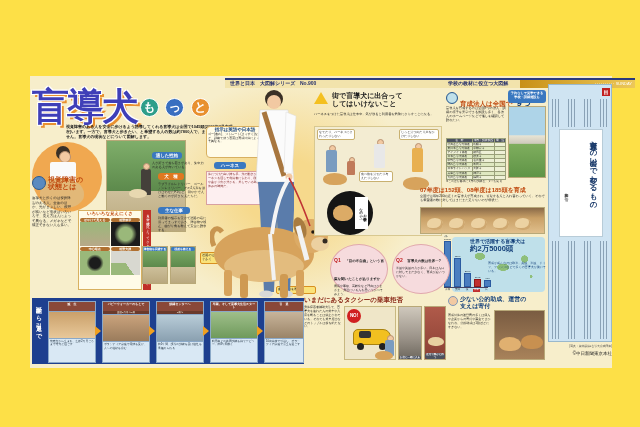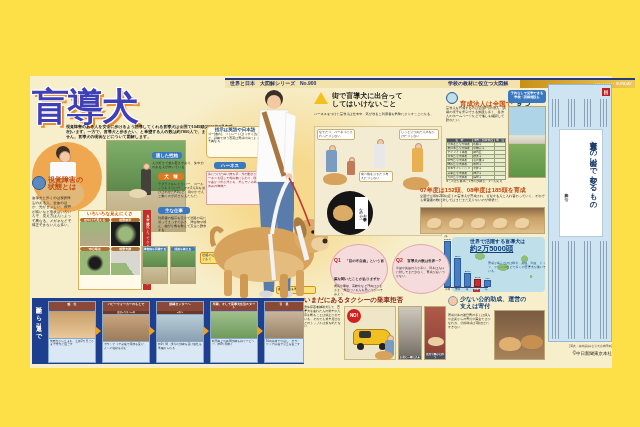--- a/index.html
+++ b/index.html
@@ -76,20 +76,25 @@
   <div class="ab glow"></div>
 
   <div class="ab hbar"></div>
   <div class="ab hseries" style="left:230px;top:80px;">世界と日本　大図解シリーズ</div>
   <div class="ab hseries" style="left:300px;top:80px;">No.900</div>
   <div class="ab hseries" style="left:448px;top:80px;">学校の教材に役立つ大図解</div>
   <div class="ab hgold">･･････････ SUNDAY</div>
 
   <div class="ab" style="left:32px;top:82px;width:320px;height:50px;display:flex;align-items:center;">
     <span class="t-main">盲導犬</span>
+    <span style="margin:0 2px;">
+      <span class="motto" style="background:#2e9e8a;">も</span>
+      <span class="motto" style="background:#3a6fc0;">っ</span>
+      <span class="motto" style="background:#e8902f;">と</span>
+    </span>
   </div>
 
   <div class="ab t4" style="left:66px;top:124px;width:168px;height:28px;font-weight:bold;">視覚障害のある人を安全に歩けるよう誘導してくれる盲導犬は全国で1045頭(2009年3月末現在)います。一方で、盲導犬と歩きたい、と希望する人の数は約7800人で、まだまだ足りません。盲導犬の現状などについて図解します。</div>
 
   <div class="ab" style="left:32px;top:132px;width:72px;height:96px;">
     <div class="ab" style="left:0;top:10px;width:70px;height:70px;border-radius:50%;background:#f0a850;"></div>
     <div class="fighead" style="left:24px;top:14px;width:14px;height:14px;background:#3a3026;border:none;"></div>
     <div class="fighead" style="left:27px;top:19px;width:10px;height:10px;"></div>
     <div class="figbody" style="left:18px;top:30px;width:26px;height:30px;background:#fafafa;"></div>
     <div class="dogblob" style="left:8px;top:46px;width:44px;height:30px;background:#e2b878;"></div>
@@ -286,21 +291,21 @@
     <div class="pupblob" style="left:6px;"></div>
       <div class="pupblob" style="left:28px;"></div>
     <div class="pupblob" style="left:50px;"></div>
       <div class="pupblob" style="left:72px;"></div>
     <div class="pupblob" style="left:94px;"></div>
   </div>
 
   <div class="ab map" style="left:452px;top:237px;width:93px;height:55px;"></div>
   <div class="ab" style="left:470px;top:238px;width:76px;">
     <div class="nv" style="font-size:5px;font-weight:bold;">世界で活躍する盲導犬は</div>
-    <div class="nv" style="font-size:7.5px;font-weight:bold;text-decoration:underline;">約2万5000頭</div>
+    <div class="nv" style="font-size:7.5px;font-weight:bold;">約2万5000頭</div>
   </div>
   <div class="ab t3 nv" style="left:488px;top:262px;width:58px;">育成が盛んなのは欧米。英国、米国、ドイツ、フランスなどで多くの盲導犬が働いている。</div>
   <div class="ab barlab" style="left:444px;top:236px;">(頭)</div>
   <div class="ab" style="left:444px;top:240px;width:44px;height:48px;display:flex;align-items:flex-end;gap:3px;border-bottom:0.6px solid #446;">
     <div>
         <div class="barlab">10000</div>
         <div class="bar" style="height:44px;"></div>
       </div>
     <div>
         <div class="barlab">6200</div>

